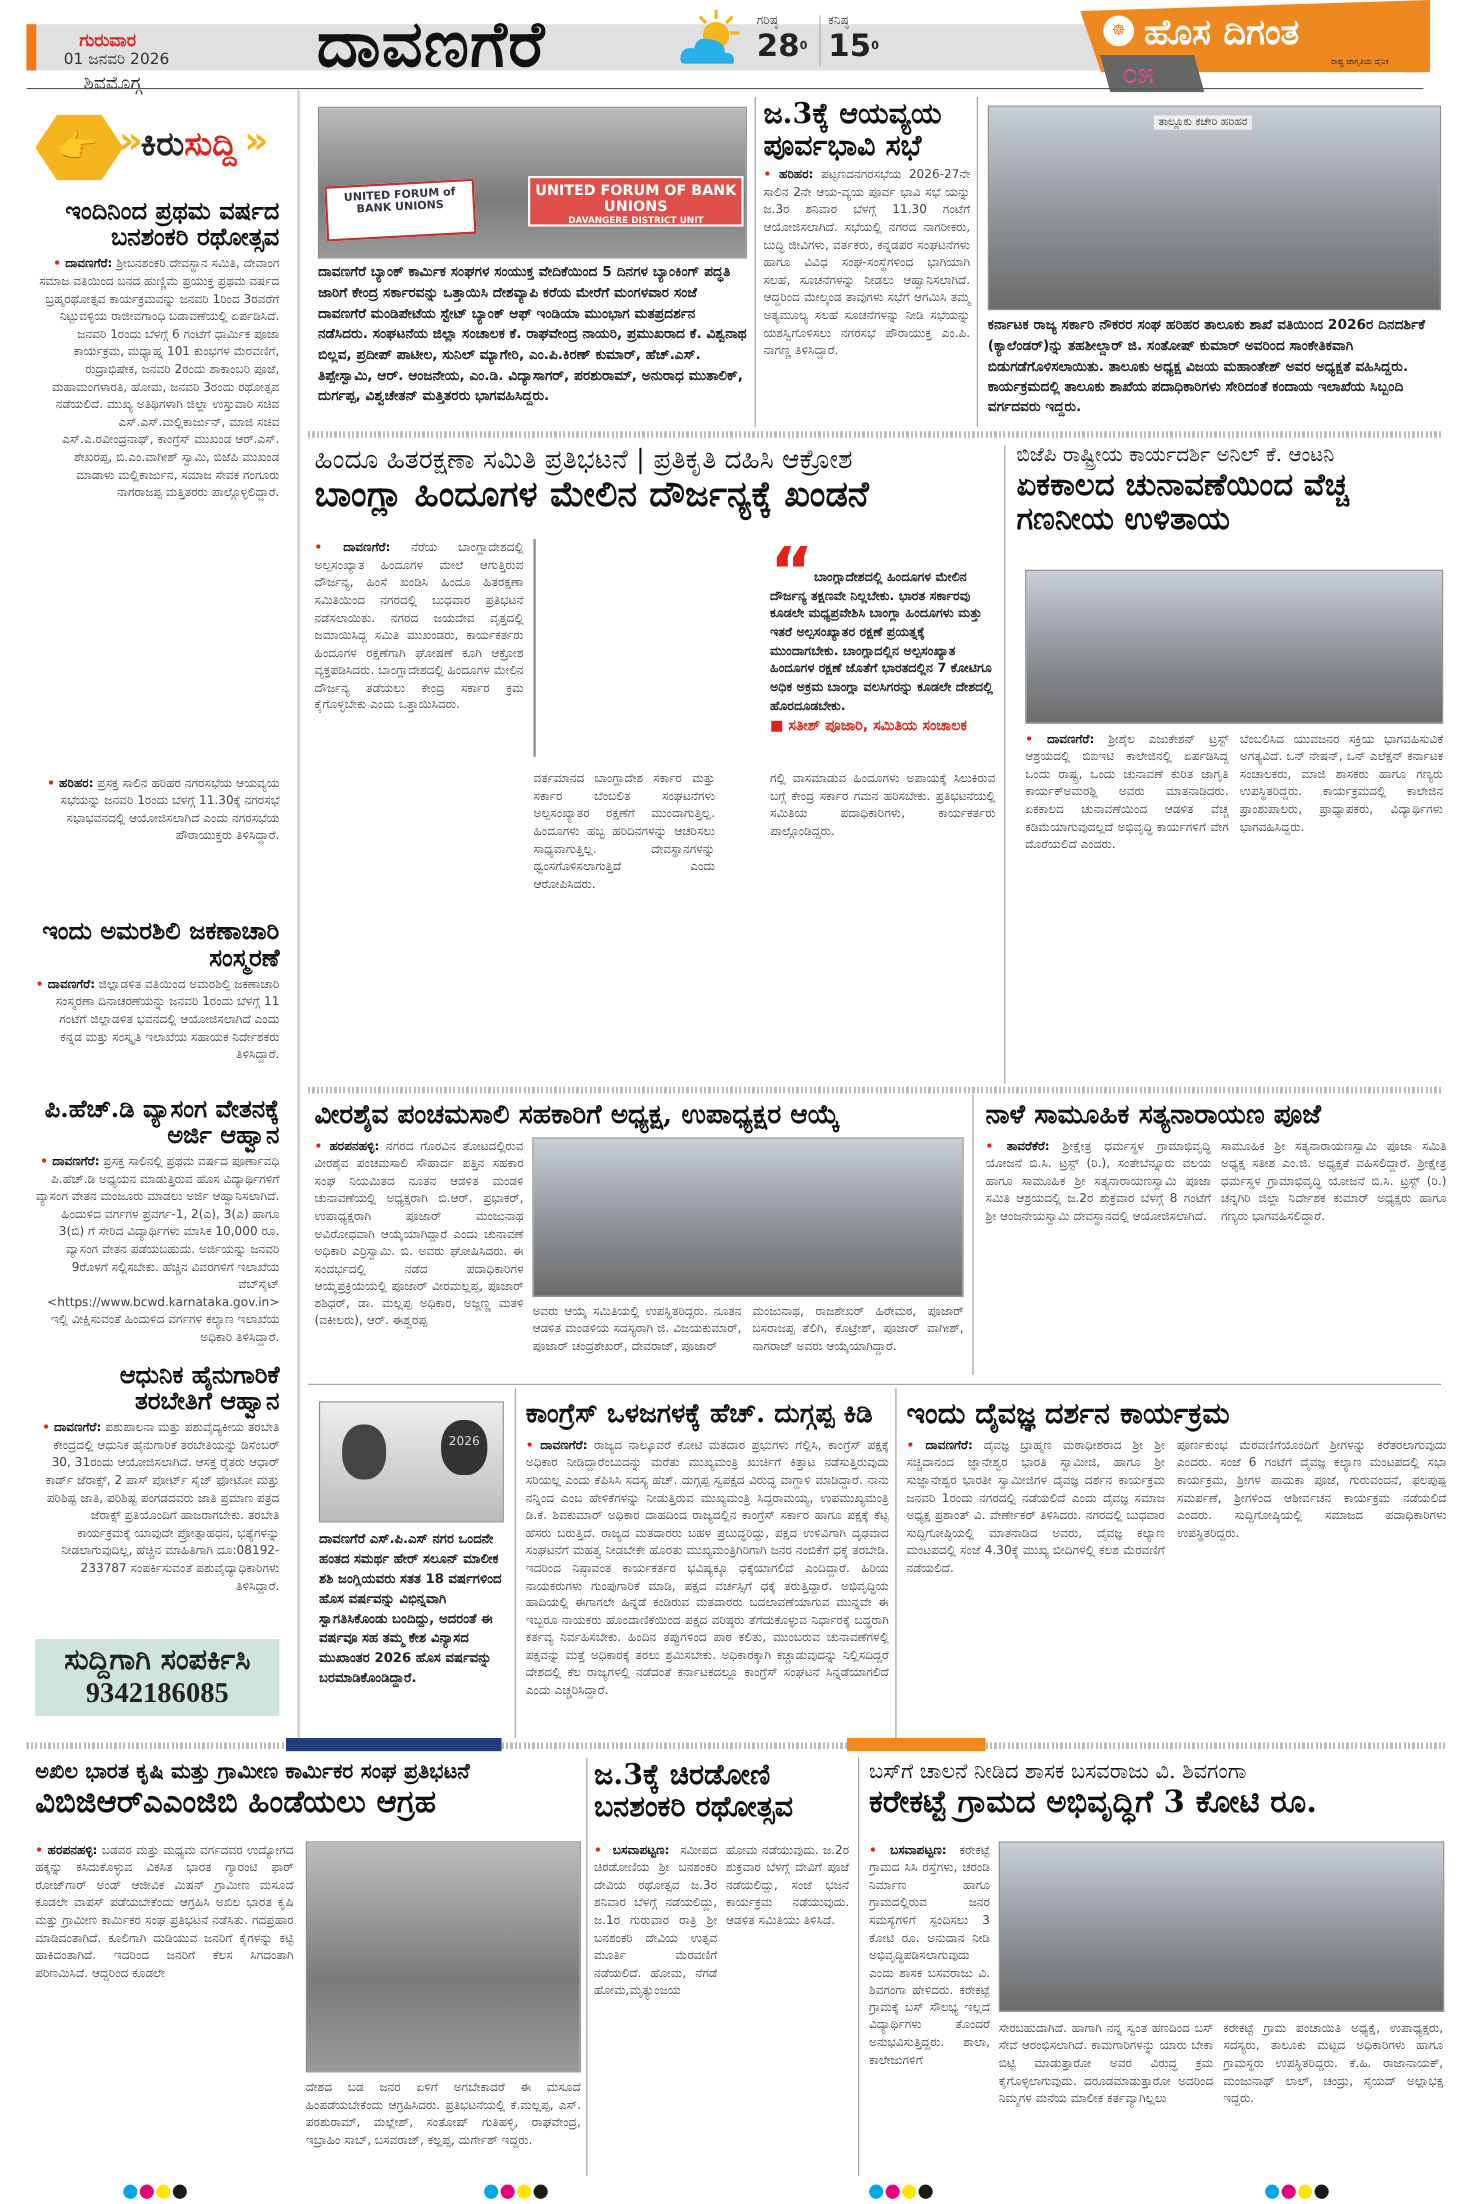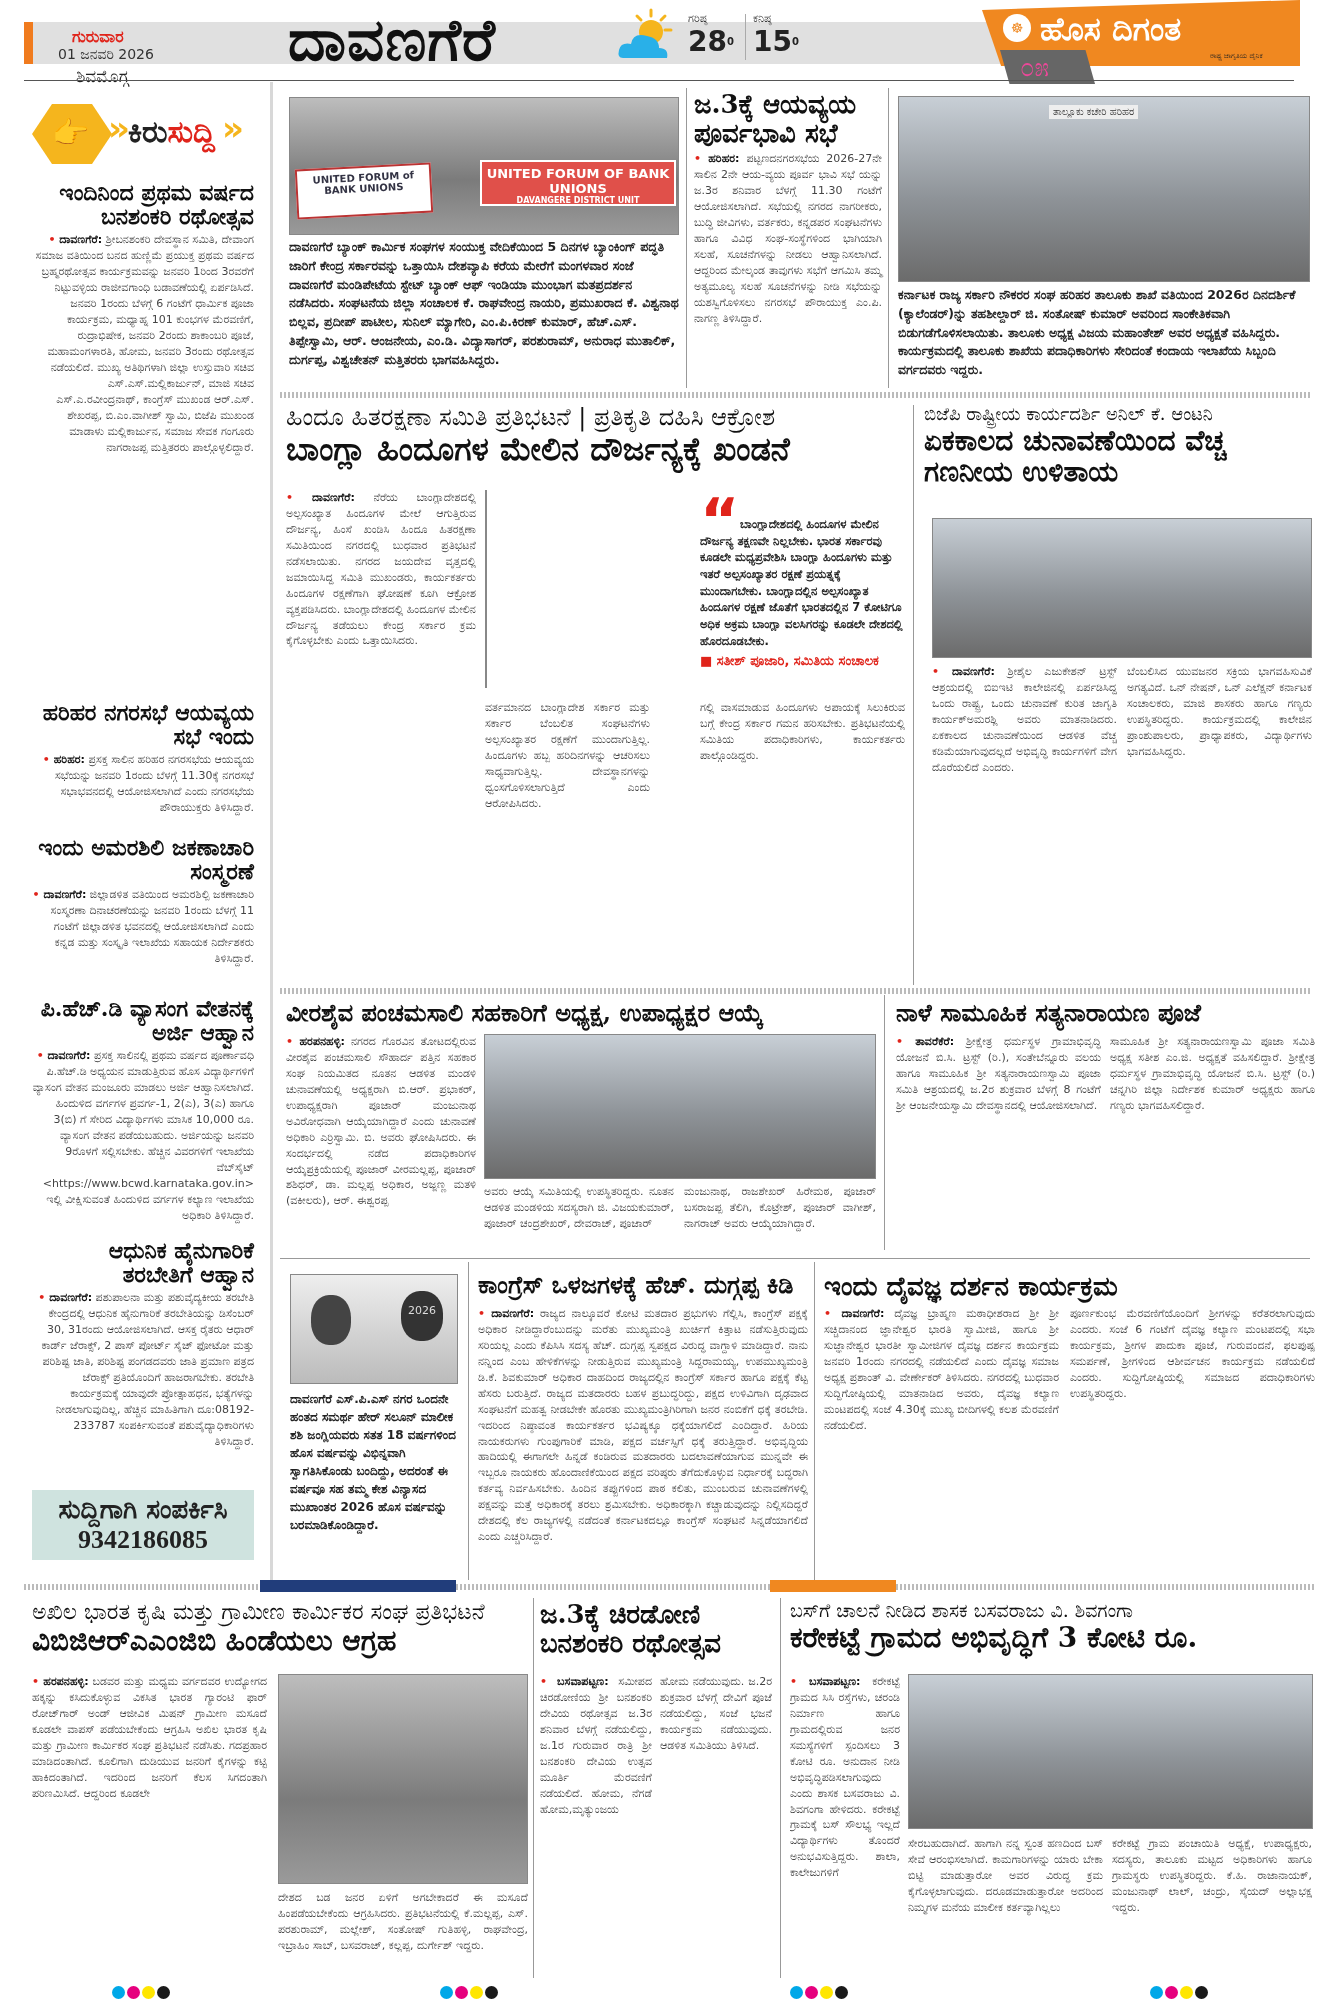--- a/index.html
+++ b/index.html
@@ -94,21 +94,20 @@
 <div class="abs" style="left:52px;top:115px;font-size:30px">👉</div>
 <div class="abs chev" style="left:108px;top:108px">»</div>
 <div class="abs kiru-text" style="left:128px"><span>ಕಿರು</span><span style="color:#e0241b">ಸುದ್ದಿ</span></div>
 <div class="abs chev" style="left:222px;top:108px">»</div>
 
 <div class="abs" style="left:32px;top:180px;width:222px;text-align:right">
   <div class="head" style="font-size:22px">ಇಂದಿನಿಂದ ಪ್ರಥಮ ವರ್ಷದ ಬನಶಂಕರಿ ರಥೋತ್ಸವ</div>
   <div class="body" style="margin-top:4px;text-align:right;height:345px;overflow:hidden"><span class="dl">ದಾವಣಗೆರೆ:</span> <span>ಶ್ರೀಬನಶಂಕರಿ ದೇವಸ್ಥಾನ ಸಮಿತಿ, ದೇವಾಂಗ ಸಮಾಜ ವತಿಯಿಂದ ಬನದ ಹುಣ್ಣಿಮೆ ಪ್ರಯುಕ್ತ ಪ್ರಥಮ ವರ್ಷದ ಬ್ರಹ್ಮರಥೋತ್ಸವ ಕಾರ್ಯಕ್ರಮವನ್ನು ಜನವರಿ 1ರಿಂದ 3ರವರೆಗೆ ನಿಟ್ಟುವಳ್ಳಿಯ ರಾಜೀವಗಾಂಧಿ ಬಡಾವಣೆಯಲ್ಲಿ ಏರ್ಪಡಿಸಿದೆ. ಜನವರಿ 1ರಂದು ಬೆಳಗ್ಗೆ 6 ಗಂಟೆಗೆ ಧಾರ್ಮಿಕ ಪೂಜಾ ಕಾರ್ಯಕ್ರಮ, ಮಧ್ಯಾಹ್ನ 101 ಕುಂಭಗಳ ಮೆರವಣಿಗೆ, ರುದ್ರಾಭಿಷೇಕ, ಜನವರಿ 2ರಂದು ಶಾಕಾಂಬರಿ ಪೂಜೆ, ಮಹಾಮಂಗಳಾರತಿ, ಹೋಮ, ಜನವರಿ 3ರಂದು ರಥೋತ್ಸವ ನಡೆಯಲಿದೆ. ಮುಖ್ಯ ಅತಿಥಿಗಳಾಗಿ ಜಿಲ್ಲಾ ಉಸ್ತುವಾರಿ ಸಚಿವ ಎಸ್.ಎಸ್.ಮಲ್ಲಿಕಾರ್ಜುನ್, ಮಾಜಿ ಸಚಿವ ಎಸ್.ಎ.ರವೀಂದ್ರನಾಥ್, ಕಾಂಗ್ರೆಸ್ ಮುಖಂಡ ಆರ್.ಎಸ್. ಶೇಖರಪ್ಪ, ಬಿ.ಎಂ.ವಾಗೀಶ್ ಸ್ವಾಮಿ, ಬಿಜೆಪಿ ಮುಖಂಡ ಮಾಡಾಳು ಮಲ್ಲಿಕಾರ್ಜುನ, ಸಮಾಜ ಸೇವಕ ಗಂಗೂರು ನಾಗರಾಜಪ್ಪ ಮತ್ತಿತರರು ಪಾಲ್ಗೊಳ್ಳಲಿದ್ದಾರೆ.</span></div>
 </div>
 <div class="abs" style="left:32px;top:700px;width:222px;text-align:right">
-  <div class="head" style="font-size:22px">ಹರಿಹರ ನಗರಸಭೆ ಆಯವ್ಯಯ ಸಭೆ ಇಂದು</div>
   <div class="body" style="margin-top:4px;text-align:right"><span class="dl">ಹರಿಹರ:</span> <span>ಪ್ರಸಕ್ತ ಸಾಲಿನ ಹರಿಹರ ನಗರಸಭೆಯ ಆಯವ್ಯಯ ಸಭೆಯನ್ನು ಜನವರಿ 1ರಂದು ಬೆಳಗ್ಗೆ 11.30ಕ್ಕೆ ನಗರಸಭೆ ಸಭಾಭವನದಲ್ಲಿ ಆಯೋಜಿಸಲಾಗಿದೆ ಎಂದು ನಗರಸಭೆಯ ಪೌರಾಯುಕ್ತರು ತಿಳಿಸಿದ್ದಾರೆ.</span></div>
 </div>
 <div class="abs" style="left:32px;top:835px;width:222px;text-align:right">
   <div class="head" style="font-size:22px">ಇಂದು ಅಮರಶಿಲಿ ಜಕಣಾಚಾರಿ ಸಂಸ್ಮರಣೆ</div>
   <div class="body" style="margin-top:4px;text-align:right"><span class="dl">ದಾವಣಗೆರೆ:</span> <span>ಜಿಲ್ಲಾಡಳಿತ ವತಿಯಿಂದ ಅಮರಶಿಲ್ಪಿ ಜಕಣಾಚಾರಿ ಸಂಸ್ಮರಣಾ ದಿನಾಚರಣೆಯನ್ನು ಜನವರಿ 1ರಂದು ಬೆಳಗ್ಗೆ 11 ಗಂಟೆಗೆ ಜಿಲ್ಲಾಡಳಿತ ಭವನದಲ್ಲಿ ಆಯೋಜಿಸಲಾಗಿದೆ ಎಂದು ಕನ್ನಡ ಮತ್ತು ಸಂಸ್ಕೃತಿ ಇಲಾಖೆಯ ಸಹಾಯಕ ನಿರ್ದೇಶಕರು ತಿಳಿಸಿದ್ದಾರೆ.</span></div>
 </div>
 <div class="abs" style="left:32px;top:996px;width:222px;text-align:right">
   <div class="head" style="font-size:22px">ಪಿ.ಹೆಚ್.ಡಿ ವ್ಯಾಸಂಗ ವೇತನಕ್ಕೆ ಅರ್ಜಿ ಆಹ್ವಾನ</div>
   <div class="body" style="margin-top:4px;text-align:right"><span class="dl">ದಾವಣಗೆರೆ:</span> <span>ಪ್ರಸಕ್ತ ಸಾಲಿನಲ್ಲಿ ಪ್ರಥಮ ವರ್ಷದ ಪೂರ್ಣಾವಧಿ ಪಿ.ಹೆಚ್.ಡಿ ಅಧ್ಯಯನ ಮಾಡುತ್ತಿರುವ ಹೊಸ ವಿದ್ಯಾರ್ಥಿಗಳಿಗೆ ವ್ಯಾಸಂಗ ವೇತನ ಮಂಜೂರು ಮಾಡಲು ಅರ್ಜಿ ಆಹ್ವಾನಿಸಲಾಗಿದೆ. ಹಿಂದುಳಿದ ವರ್ಗಗಳ ಪ್ರವರ್ಗ-1, 2(ಎ), 3(ಎ) ಹಾಗೂ 3(ಬಿ) ಗೆ ಸೇರಿದ ವಿದ್ಯಾರ್ಥಿಗಳು ಮಾಸಿಕ 10,000 ರೂ. ವ್ಯಾಸಂಗ ವೇತನ ಪಡೆಯಬಹುದು. ಅರ್ಜಿಯನ್ನು ಜನವರಿ 9ರೊಳಗೆ ಸಲ್ಲಿಸಬೇಕು. ಹೆಚ್ಚಿನ ವಿವರಗಳಿಗೆ ಇಲಾಖೆಯ ವೆಬ್‌ಸೈಟ್ &lt;https://www.bcwd.karnataka.gov.in&gt; ಇಲ್ಲಿ ವೀಕ್ಷಿಸುವಂತೆ ಹಿಂದುಳಿದ ವರ್ಗಗಳ ಕಲ್ಯಾಣ ಇಲಾಖೆಯ ಅಧಿಕಾರಿ ತಿಳಿಸಿದ್ದಾರೆ.</span></div>
 </div>
@@ -189,21 +188,21 @@
 
 <div class="abs head" style="left:824px;top:1272px;width:490px;font-size:26px">ಇಂದು ದೈವಜ್ಞ ದರ್ಶನ ಕಾರ್ಯಕ್ರಮ</div>
 <div class="abs body" style="left:824px;top:1306px;width:235px;height:270px;overflow:hidden"><span class="dl">ದಾವಣಗೆರೆ:</span> <span>ದೈವಜ್ಞ ಬ್ರಾಹ್ಮಣ ಮಠಾಧೀಶರಾದ ಶ್ರೀ ಶ್ರೀ ಸಚ್ಚಿದಾನಂದ ಜ್ಞಾನೇಶ್ವರ ಭಾರತಿ ಸ್ವಾಮೀಜಿ, ಹಾಗೂ ಶ್ರೀ ಸುಜ್ಞಾನೇಶ್ವರ ಭಾರತೀ ಸ್ವಾಮೀಜಿಗಳ ದೈವಜ್ಞ ದರ್ಶನ ಕಾರ್ಯಕ್ರಮ ಜನವರಿ 1ರಂದು ನಗರದಲ್ಲಿ ನಡೆಯಲಿದೆ ಎಂದು ದೈವಜ್ಞ ಸಮಾಜ ಅಧ್ಯಕ್ಷ ಪ್ರಶಾಂತ್ ವಿ. ವೇರ್ಣೇಕರ್ ತಿಳಿಸಿದರು. ನಗರದಲ್ಲಿ ಬುಧವಾರ ಸುದ್ದಿಗೋಷ್ಠಿಯಲ್ಲಿ ಮಾತನಾಡಿದ ಅವರು, ದೈವಜ್ಞ ಕಲ್ಯಾಣ ಮಂಟಪದಲ್ಲಿ ಸಂಜೆ 4.30ಕ್ಕೆ ಮುಖ್ಯ ಬೀದಿಗಳಲ್ಲಿ ಕಲಶ ಮೆರವಣಿಗೆ ನಡೆಯಲಿದೆ.</span></div>
 <div class="abs body" style="left:1070px;top:1306px;width:245px;height:270px;overflow:hidden">ಪೂರ್ಣಕುಂಭ ಮೆರವಣಿಗೆಯೊಂದಿಗೆ ಶ್ರೀಗಳನ್ನು ಕರೆತರಲಾಗುವುದು ಎಂದರು. ಸಂಜೆ 6 ಗಂಟೆಗೆ ದೈವಜ್ಞ ಕಲ್ಯಾಣ ಮಂಟಪದಲ್ಲಿ ಸಭಾ ಕಾರ್ಯಕ್ರಮ, ಶ್ರೀಗಳ ಪಾದುಕಾ ಪೂಜೆ, ಗುರುವಂದನೆ, ಫಲಪುಷ್ಪ ಸಮರ್ಪಣೆ, ಶ್ರೀಗಳಿಂದ ಆಶೀರ್ವಚನ ಕಾರ್ಯಕ್ರಮ ನಡೆಯಲಿದೆ ಎಂದರು. ಸುದ್ದಿಗೋಷ್ಠಿಯಲ್ಲಿ ಸಮಾಜದ ಪದಾಧಿಕಾರಿಗಳು ಉಪಸ್ಥಿತರಿದ್ದರು.</div>
 
 <div class="abs hrule-dash" style="left:24px;top:1584px;width:1290px"></div>
 <div class="abs bar-blue" style="left:260px;top:1580px;width:196px"></div>
 <div class="abs bar-orange" style="left:770px;top:1580px;width:126px"></div>
 
 <div class="abs" style="left:32px;top:1600px;width:495px">
-  <div class="head" style="font-size:22px;font-weight:normal">ಅಖಿಲ ಭಾರತ ಕೃಷಿ ಮತ್ತು ಗ್ರಾಮೀಣ ಕಾರ್ಮಿಕರ ಸಂಘ ಪ್ರತಿಭಟನೆ</div>
+  <div class="head" style="font-size:19px;font-weight:bold">ಅಖಿಲ ಭಾರತ ಕೃಷಿ ಮತ್ತು ಗ್ರಾಮೀಣ ಕಾರ್ಮಿಕರ ಸಂಘ ಪ್ರತಿಭಟನೆ</div>
   <div class="head" style="font-size:28px;margin-top:2px">ವಿಬಿಜಿಆರ್‌ಎಎಂಜಿಬಿ ಹಿಂಡೆಯಲು ಆಗ್ರಹ</div>
 </div>
 <div class="abs body" style="left:32px;top:1674px;width:235px;height:300px;overflow:hidden"><span class="dl">ಹರಪನಹಳ್ಳಿ:</span> <span>ಬಡವರ ಮತ್ತು ಮಧ್ಯಮ ವರ್ಗದವರ ಉದ್ಯೋಗದ ಹಕ್ಕನ್ನು ಕಸಿದುಕೊಳ್ಳುವ ವಿಕಸಿತ ಭಾರತ ಗ್ಯಾರಂಟಿ ಫಾರ್ ರೋಜ್‌ಗಾರ್ ಅಂಡ್ ಆಜೀವಿಕ ಮಿಷನ್ ಗ್ರಾಮೀಣ ಮಸೂದೆ ಕೂಡಲೇ ವಾಪಸ್ ಪಡೆಯಬೇಕೆಂದು ಆಗ್ರಹಿಸಿ ಅಖಿಲ ಭಾರತ ಕೃಷಿ ಮತ್ತು ಗ್ರಾಮೀಣ ಕಾರ್ಮಿಕರ ಸಂಘ ಪ್ರತಿಭಟನೆ ನಡೆಸಿತು. ಗದಪ್ರಹಾರ ಮಾಡಿದಂತಾಗಿದೆ. ಕೂಲಿಗಾಗಿ ದುಡಿಯುವ ಜನರಿಗೆ ಕೈಗಳನ್ನು ಕಟ್ಟಿ ಹಾಕಿದಂತಾಗಿದೆ. ಇದರಿಂದ ಜನರಿಗೆ ಕೆಲಸ ಸಿಗದಂತಾಗಿ ಪರಿಣಮಿಸಿದೆ. ಆದ್ದರಿಂದ ಕೂಡಲೇ</span></div>
 <div class="photo" style="left:278px;top:1674px;width:250px;height:210px"></div>
 <div class="abs body" style="left:278px;top:1890px;width:250px;height:86px;overflow:hidden">ದೇಶದ ಬಡ ಜನರ ಏಳಿಗೆ ಅಗಬೇಕಾದರೆ ಈ ಮಸೂದೆ ಹಿಂಪಡೆಯಬೇಕೆಂದು ಆಗ್ರಹಿಸಿದರು. ಪ್ರತಿಭಟನೆಯಲ್ಲಿ ಕೆ.ಮಲ್ಲಪ್ಪ, ಎಸ್. ಪರಶುರಾಮ್, ಮಲ್ಲೇಶ್, ಸಂತೋಷ್ ಗುತಿಹಳ್ಳಿ, ರಾಘವೇಂದ್ರ, ಇಬ್ರಾಹಿಂ ಸಾಬ್, ಬಸವರಾಜ್, ಕಲ್ಲಪ್ಪ, ದುರ್ಗೇಶ್ ಇದ್ದರು.</div>
 
 <div class="abs head" style="left:540px;top:1600px;width:235px;font-size:26px">ಜ.3ಕ್ಕೆ ಚಿರಡೋಣಿ ಬನಶಂಕರಿ ರಥೋತ್ಸವ</div>
 <div class="abs body" style="left:540px;top:1674px;width:112px;height:300px;overflow:hidden"><span class="dl">ಬಸವಾಪಟ್ಟಣ:</span> <span>ಸಮೀಪದ ಚಿರಡೋಣಿಯ ಶ್ರೀ ಬನಶಂಕರಿ ದೇವಿಯ ರಥೋತ್ಸವ ಜ.3ರ ಶನಿವಾರ ಬೆಳಗ್ಗೆ ನಡೆಯಲಿದ್ದು, ಜ.1ರ ಗುರುವಾರ ರಾತ್ರಿ ಶ್ರೀ ಬನಶಂಕರಿ ದೇವಿಯ ಉತ್ಸವ ಮೂರ್ತಿ ಮೆರವಣಿಗೆ ನಡೆಯಲಿದೆ. ಹೋಮ, ನೆಗಡೆ ಹೋಮ,ಮೃತ್ಯುಂಜಯ</span></div>
 <div class="abs body" style="left:660px;top:1674px;width:112px;height:300px;overflow:hidden">ಹೋಮ ನಡೆಯುವುದು. ಜ.2ರ ಶುಕ್ರವಾರ ಬೆಳಗ್ಗೆ ದೇವಿಗೆ ಪೂಜೆ ನಡೆಯಲಿದ್ದು, ಸಂಜೆ ಭಜನೆ ಕಾರ್ಯಕ್ರಮ ನಡೆಯುವುದು. ಆಡಳಿತ ಸಮಿತಿಯು ತಿಳಿಸಿದೆ.</div>
 

